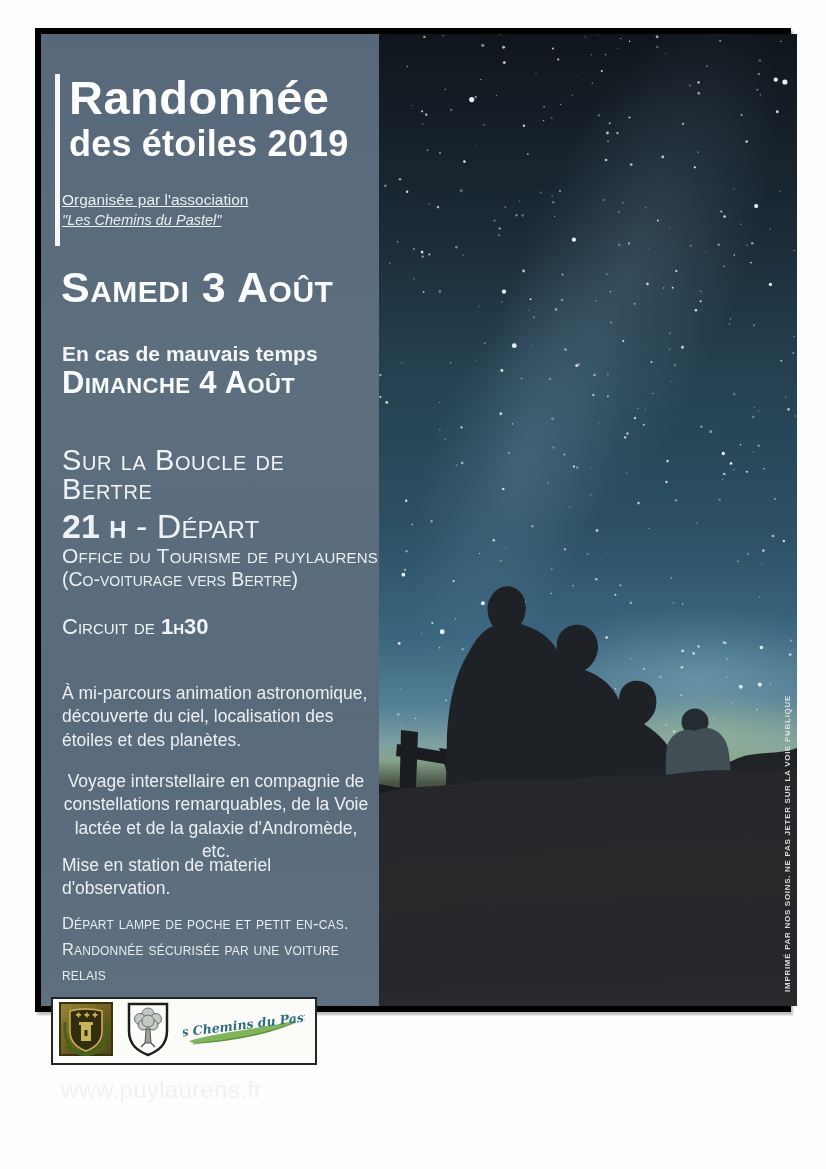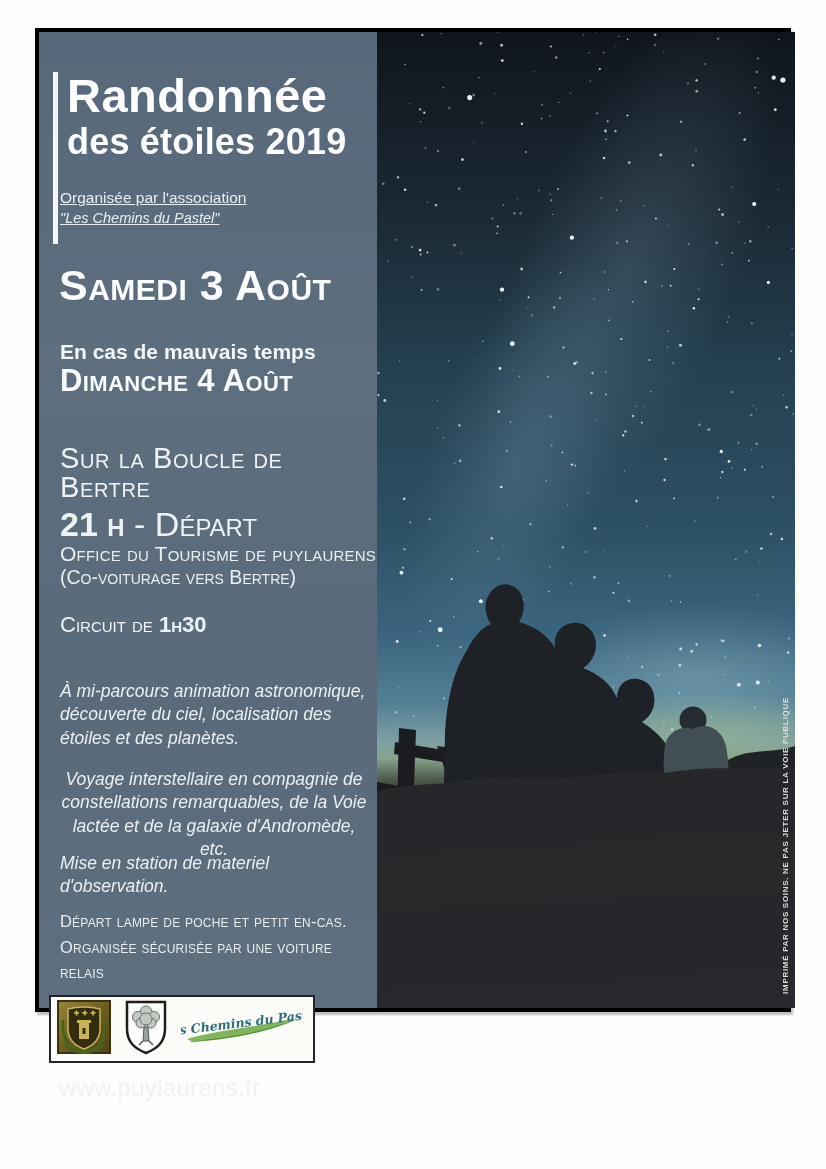--- a/index.html
+++ b/index.html
@@ -2,21 +2,21 @@
 <html><head>
 <meta charset="utf-8">
 <style>
   html,body{margin:0;padding:0;background:#ffffff;}
   .page{
     position:relative;width:826px;height:1169px;background:#fdfdfc;overflow:hidden;
     font-family:"Liberation Sans",sans-serif;
   }
   .poster{
     position:absolute;left:35px;top:28px;width:756px;height:984px;
-    border:4px solid #000000;box-sizing:border-box;background:#5c6e7e;
+    border:6px solid #000000;box-sizing:border-box;background:#5c6e7e;
     box-shadow:2px 3px 2px rgba(0,0,0,.25);
   }
   .panel{
     position:absolute;left:0;top:0;width:338px;height:100%;
     background:linear-gradient(180deg,#566879 0%,#5d6f7f 35%,#596b7b 70%,#5e7080 100%);
     color:#eef2f4;
   }
   .accent-bar{position:absolute;left:14px;top:40px;width:5px;height:172px;background:#f4f6f7;}
   .title1{position:absolute;left:28px;top:40px;font-size:47px;font-weight:700;color:#fefefe;letter-spacing:.5px;line-height:1;}
   .title2{position:absolute;left:28px;top:92px;font-size:36px;font-weight:700;color:#fdfdfd;letter-spacing:.2px;line-height:1;}
@@ -26,21 +26,21 @@
   .date-main{position:absolute;left:20px;top:232px;font-size:43px;font-weight:700;color:#fbfcfc;letter-spacing:.5px;line-height:1;}
   .weather{position:absolute;left:21px;top:308px;font-size:21px;font-weight:700;color:#f3f5f6;}
   .date-backup{position:absolute;left:21px;top:333px;font-size:31px;font-weight:700;letter-spacing:.4px;color:#f7f9fa;line-height:1;}
   .location{position:absolute;left:21px;top:412px;font-size:29px;font-weight:400;letter-spacing:.6px;color:#eff3f5;line-height:1;}
   .dep-line{position:absolute;left:21px;top:475px;font-size:34px;line-height:1;color:#eef2f4;}
   .dep-line .b{font-weight:700;}
   .dep-place{position:absolute;left:21px;top:511px;font-size:21px;letter-spacing:.2px;color:#e9eef1;line-height:1;}
   .carpool{position:absolute;left:21px;top:536px;font-size:19.5px;color:#e9eef1;line-height:1;}
   .circuit{position:absolute;left:21px;top:582px;font-size:22px;color:#eef2f4;line-height:1;}
   .circuit .b{font-weight:700;}
-  .para{position:absolute;left:21px;width:308px;font-size:17.5px;line-height:1.34;color:#eceff2;font-style:italic;}
+  .para{position:absolute;left:21px;width:308px;font-size:17.5px;line-height:1.34;color:#eceff2;}
   .p1{top:648px;} .p2{top:736px;text-align:center;} .p3{top:820px;}
   .advice{position:absolute;left:21px;top:877px;width:310px;font-size:16.5px;line-height:1.55;color:#e7ecef;letter-spacing:.2px;}
   .logo-box{
     position:absolute;left:10px;top:963px;width:266px;height:68px;background:#fbfbf8;
     border:2px solid #232527;box-sizing:border-box;display:flex;align-items:center;gap:10px;padding:4px 6px;
   }
   .website{position:absolute;left:20px;top:1042px;font-size:24px;color:#eef2f4;letter-spacing:.3px;}
   .photo{position:absolute;left:338px;top:0;width:418px;height:100%;overflow:hidden;background:#11161d;}
   .photo svg{display:block;}
   .print-notice{
@@ -76,21 +76,21 @@
       <div class="carpool sc">(Co-voiturage vers Bertre)</div>
 
       <div class="circuit sc"><span>Circuit de </span><span class="b">1h30</span></div>
 
       <div class="para p1">À mi-parcours animation astronomique, découverte du ciel, localisation des étoiles et des planètes.</div>
       <div class="para p2">Voyage interstellaire en compagnie de constellations remarquables, de la Voie lactée et de la galaxie d'Andromède, etc.</div>
       <div class="para p3">Mise en station de materiel d'observation.</div>
 
       <div class="advice sc">
         <div>Départ lampe de poche et petit en-cas.</div>
-        <div>Organisée sécurisée par une voiture relais</div>
+        <div>Randonnée sécurisée par une voiture relais</div>
       </div>
 
       <div class="logo-box">
         <span>
           <svg width="54" height="54" viewBox="0 0 54 54">
             <defs>
               <linearGradient id="gold" x1="0" y1="0" x2="1" y2="1">
                 <stop offset="0" stop-color="#9a8838"></stop>
                   <stop offset="0.5" stop-color="#6e5f1f"></stop>
                   <stop offset="1" stop-color="#4f4415"></stop>

